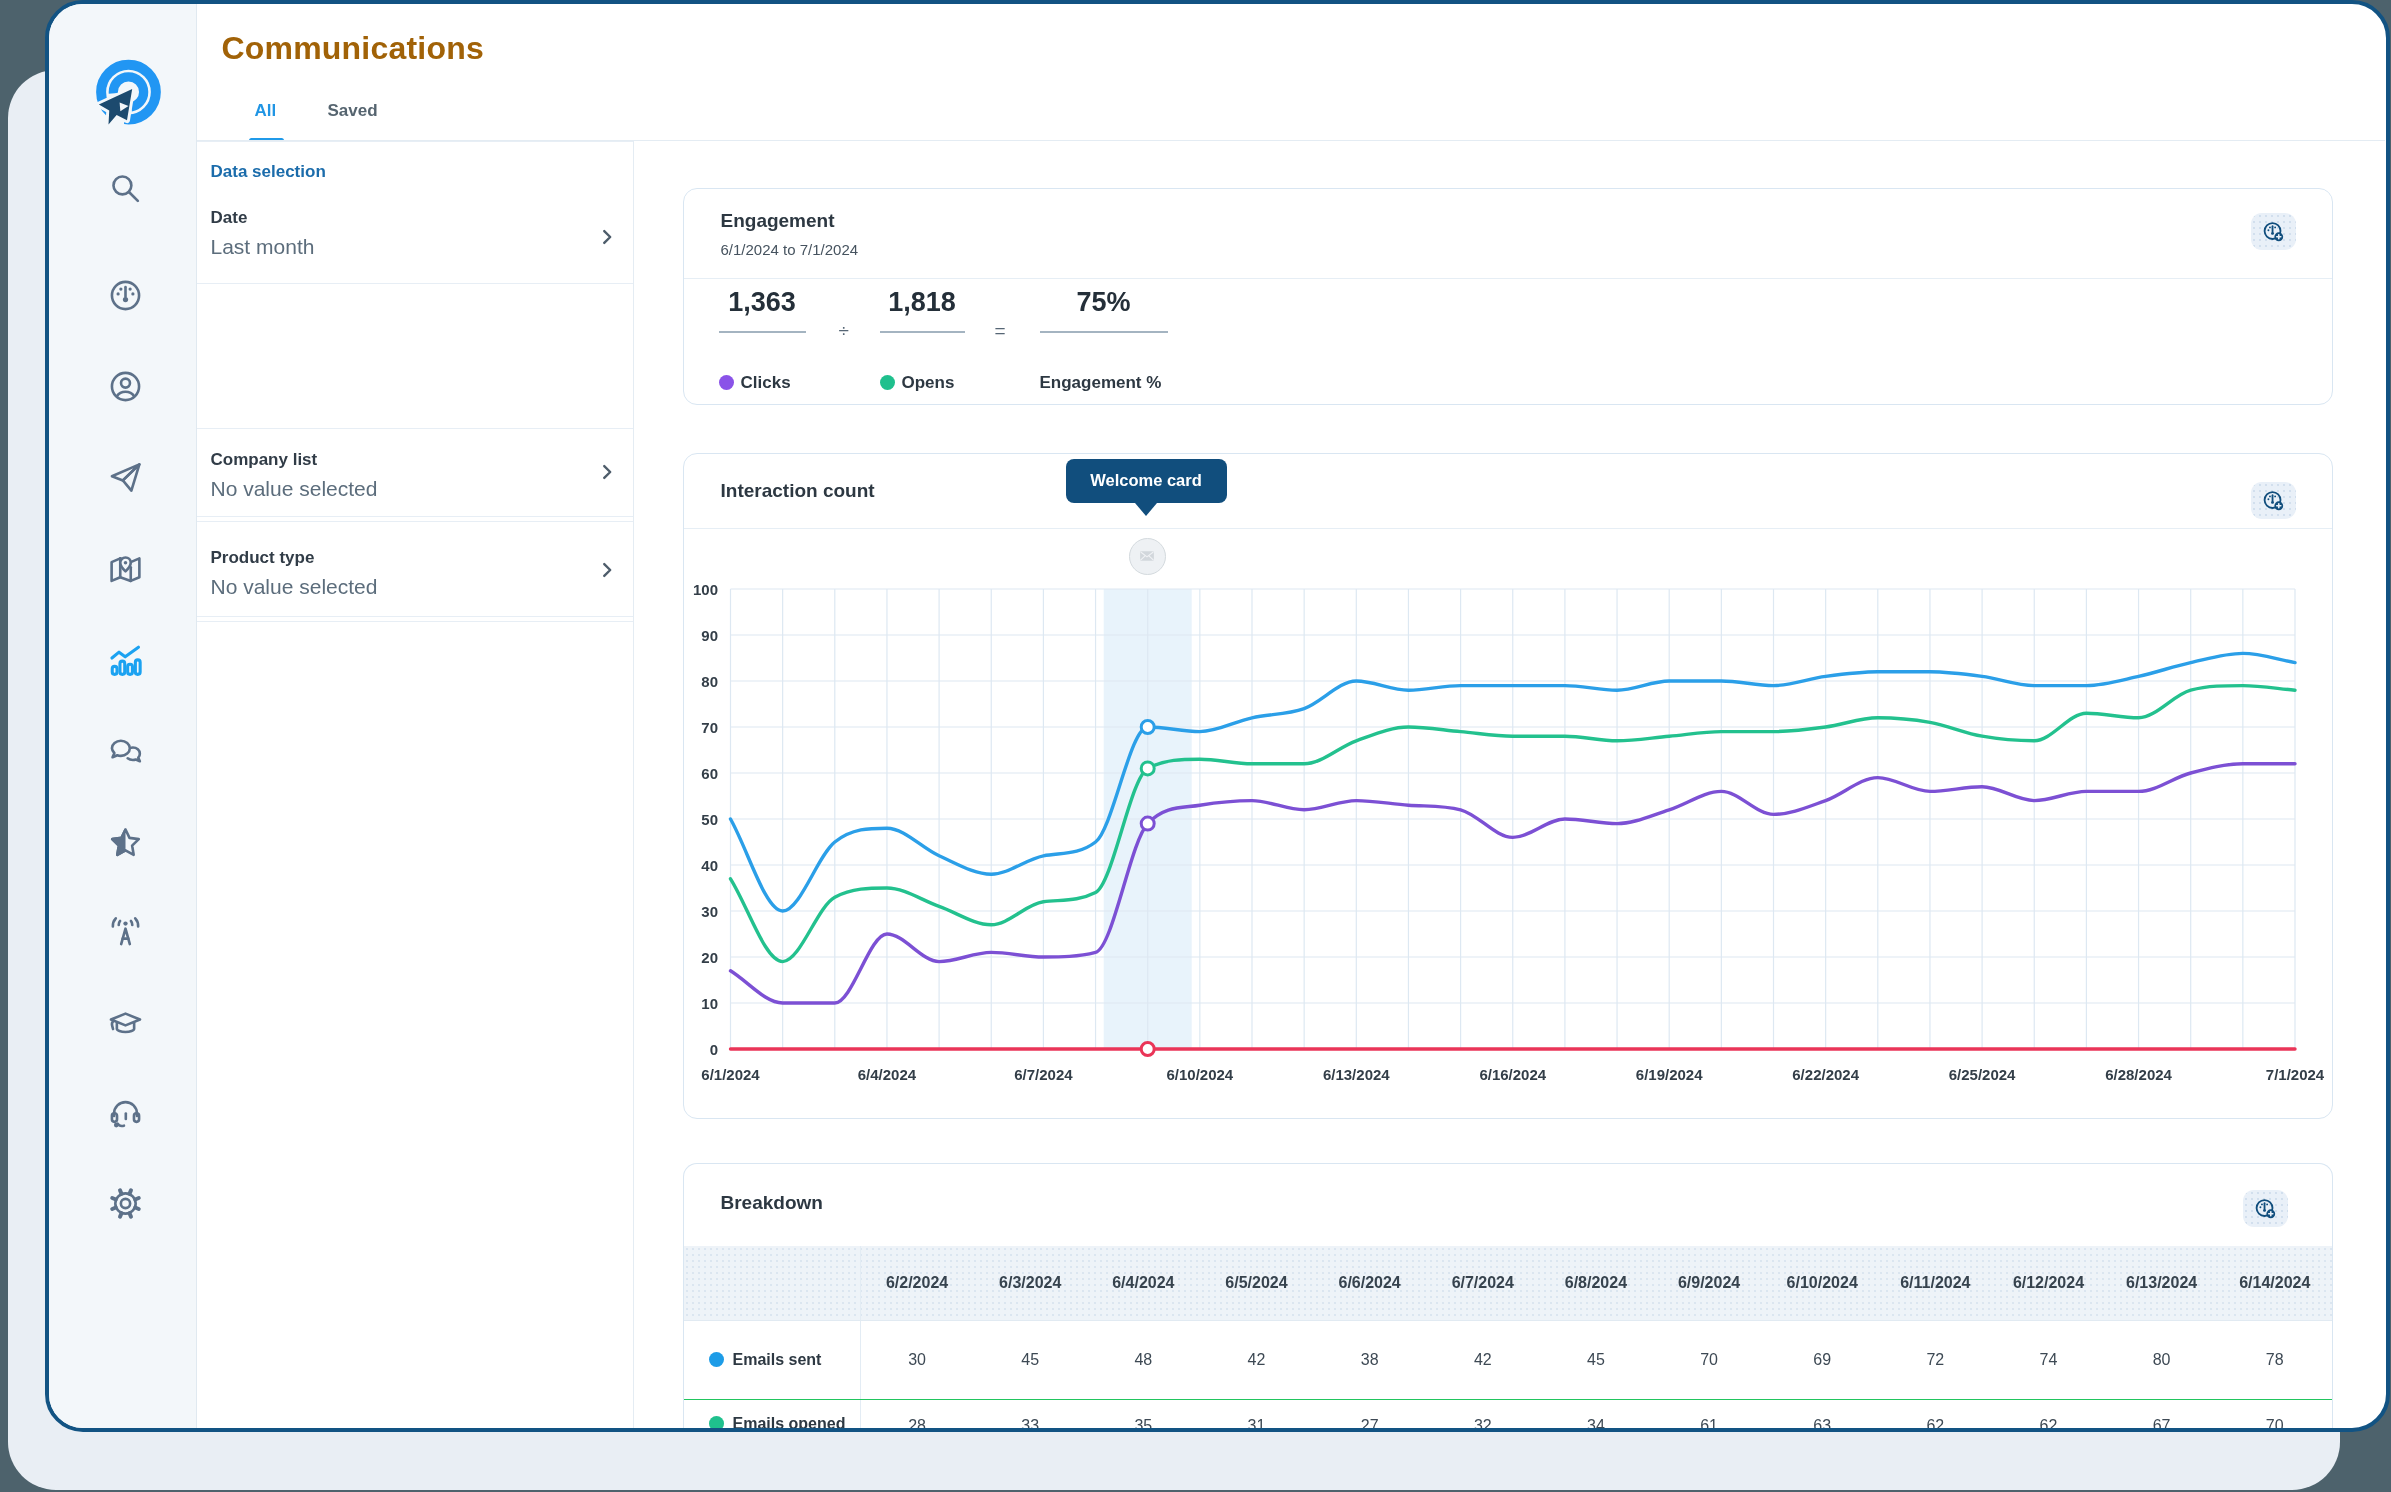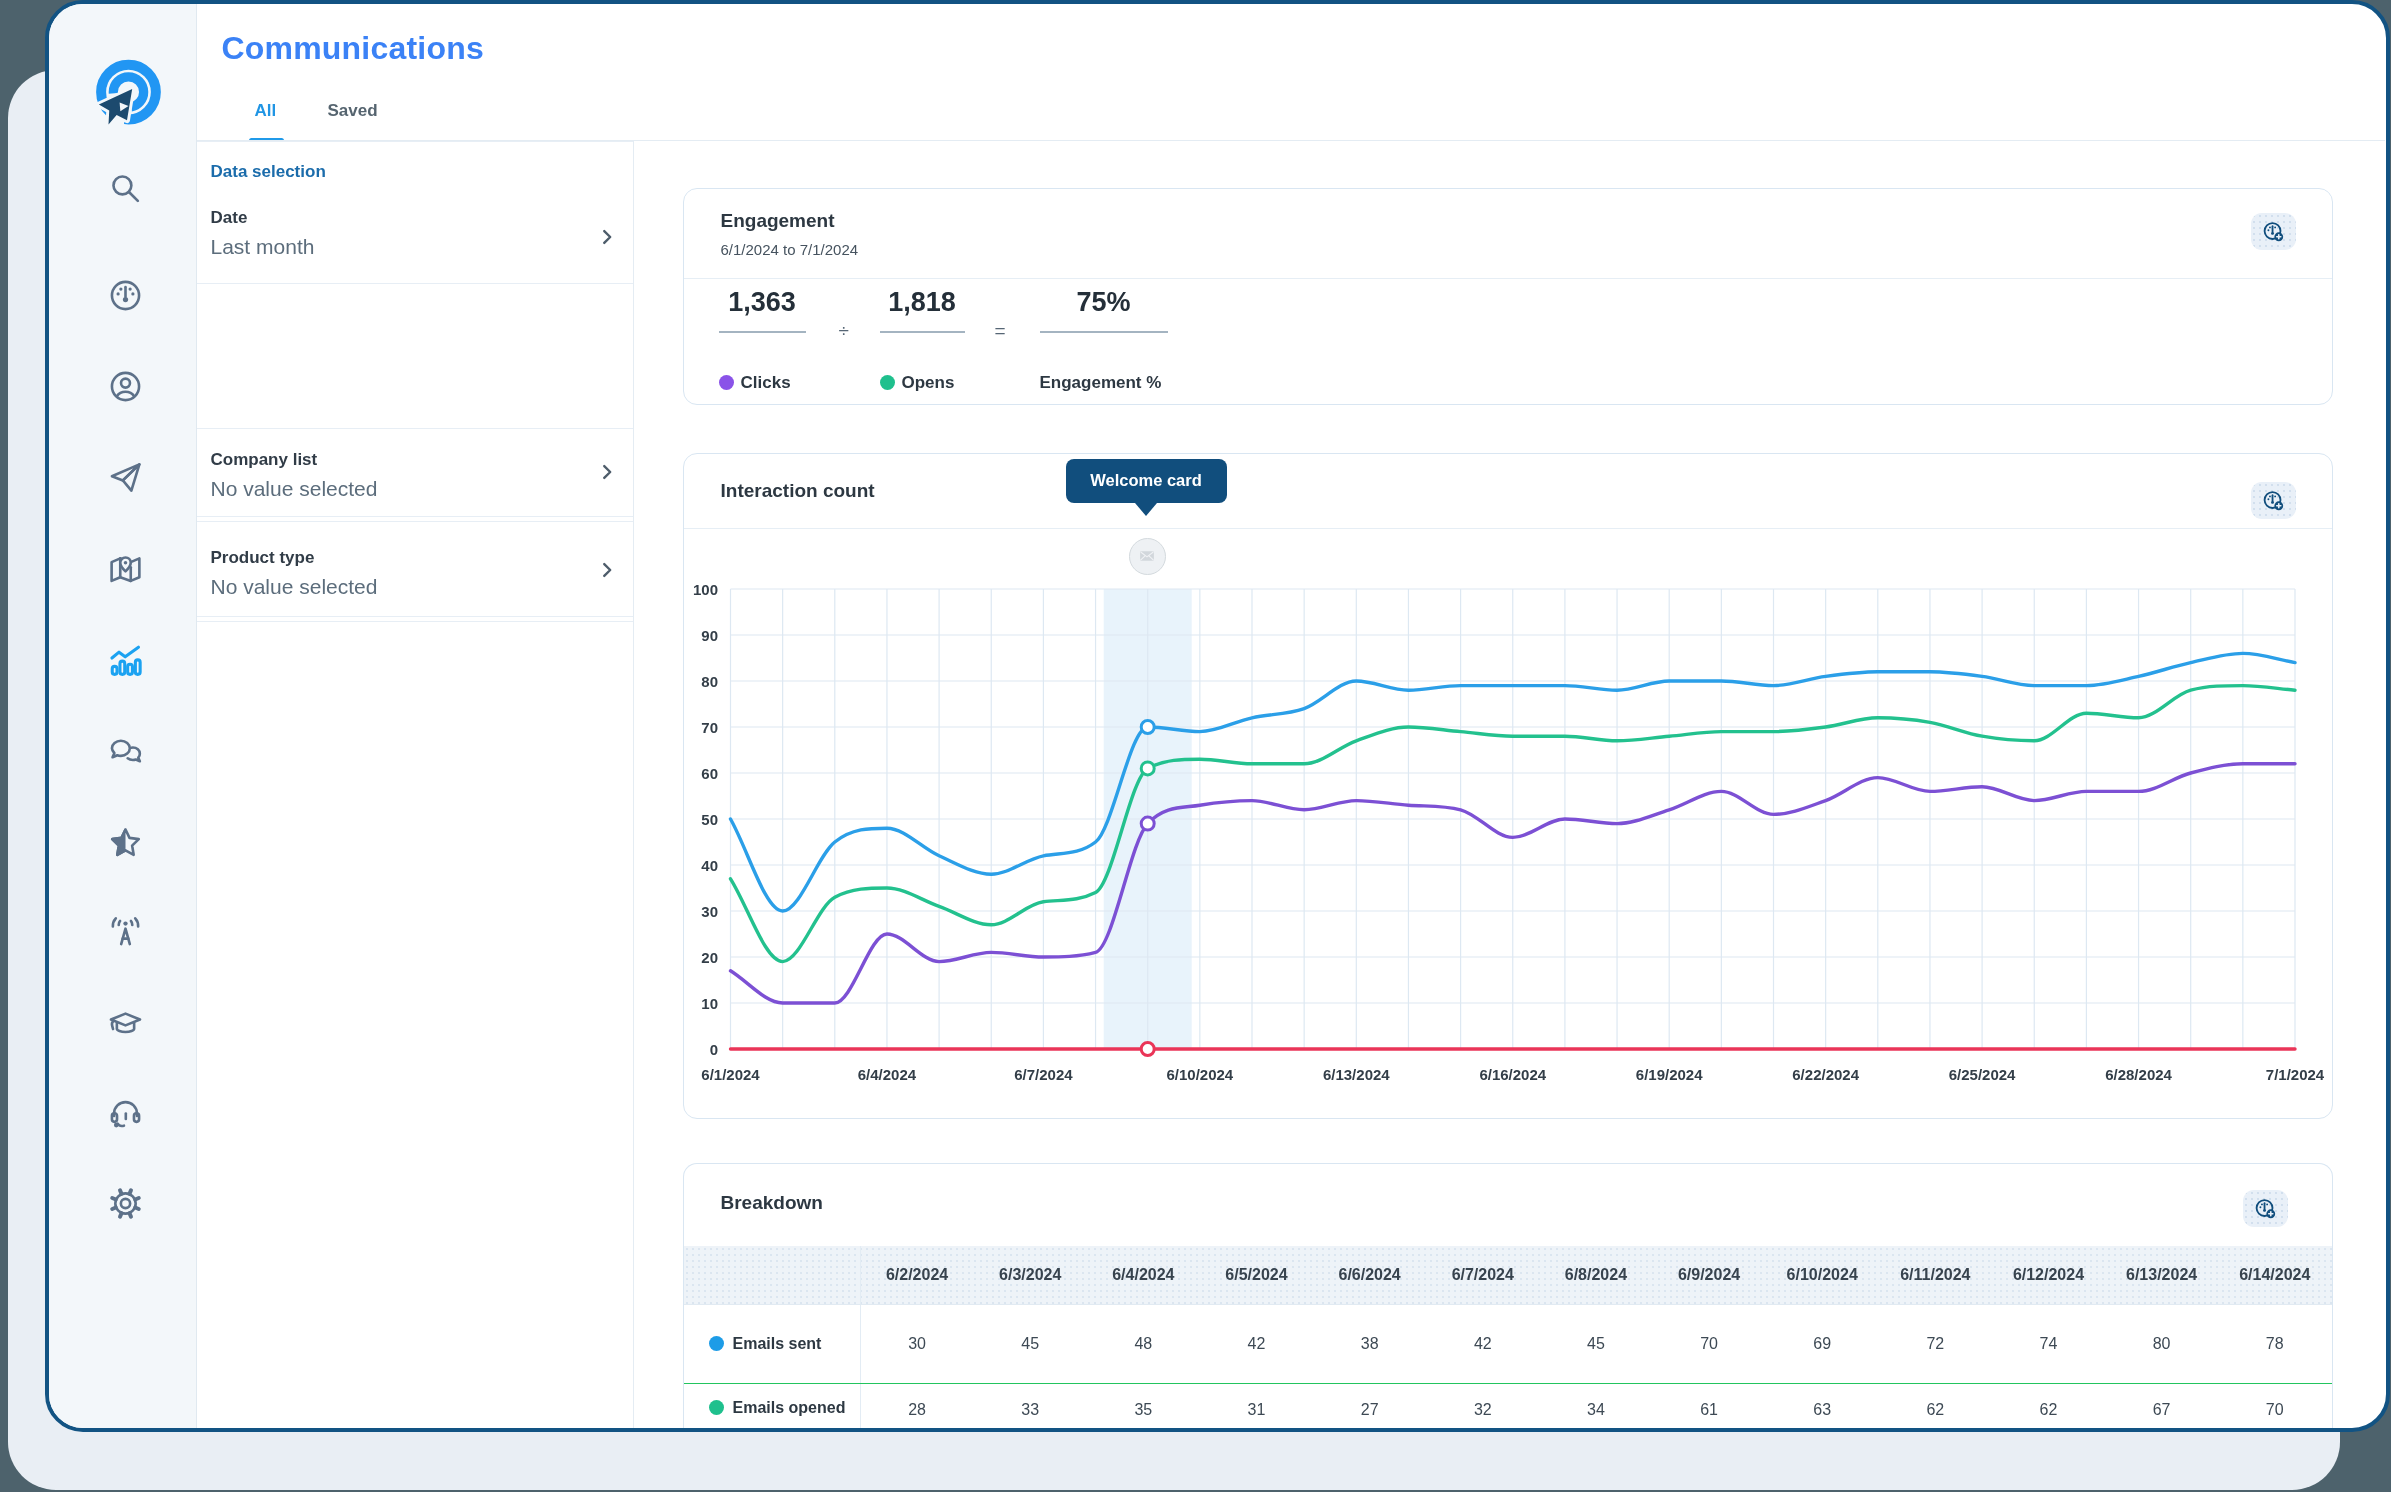--- a/index.html
+++ b/index.html
@@ -26,21 +26,21 @@
     position:absolute; left:49px; top:0; width:148px; height:1432px;
     background:#f3f7fa; border-right:1px solid #e0e9f0;
   }
   .logo { position:absolute; left:41px; top:58px; width:74px; height:74px; }
   .nav-item { position:absolute; left:57px; width:40px; height:40px; display:flex; align-items:center; justify-content:center; cursor:pointer; }
   .nav-item svg { width:37px; height:37px; }
 
   
   .page-title {
     position:absolute; left:222px; top:30px;
-    font-size:32px; font-weight:700; color:#3b82f6; letter-spacing:.2px;
+    font-size:32px; font-weight:700; color:#a16207; letter-spacing:.2px;
   }
   .tab { position:absolute; top:101px; font-size:17px; font-weight:700; cursor:pointer; }
   .tab.active { color:#2095e4; }
   .tab.inactive { color:#55646f; }
   .tab-underline { position:absolute; left:249px; top:138px; width:35px; height:5px; border-radius:3px; background:#209ae9; }
   .header-divider { position:absolute; left:197px; top:140px; width:2188px; height:1px; background:#e4ecf3; }
 
   
   .fpanel { position:absolute; left:197px; top:141px; width:437px; height:1291px; background:#fff; border-right:1px solid #e4ecf3; }
   .fbox { position:absolute; left:0; width:436px; background:#fff; border-top:1px solid #e7eef5; border-bottom:1px solid #e7eef5; }
@@ -87,21 +87,21 @@
     background:#eef1f4; border:1.5px solid #d4dade;
     display:flex; align-items:center; justify-content:center;
   }
   .anno-circle svg { width:18px; height:18px; }
 
   
   .btable { position:absolute; left:684px; top:1246px; width:1648px; }
   .brow { display:flex; }
   .bcell { flex:none; display:flex; align-items:center; justify-content:center; font-size:16px; color:#3d4954; }
   .bcell.first { width:177px; justify-content:flex-start; padding-left:25px; border-right:1px solid #e3ecf4; }
-  .bhead { height:59px; background:#eef3f8; background-image:radial-gradient(rgba(150,180,210,.22) 1px, transparent 1.2px); background-size:6px 6px; border-bottom:1px solid #e1eaf2;text-align:center; }
+  .bhead { height:75px; background:#eef3f8; background-image:radial-gradient(rgba(150,180,210,.22) 1px, transparent 1.2px); background-size:6px 6px; border-bottom:1px solid #e1eaf2;text-align:center; }
   .bhead .bcell { font-weight:700; color:#37434e; font-size:16px; }
   .bdata { height:78px; background:#fff; }
   .bdata + .bdata { border-top:1px solid #22c55e; }
   .brow-label { display:flex; align-items:center; font-weight:700; color:#2d3842; font-size:16px; }
   .brow-dot { width:15px; height:15px; border-radius:50%; margin-right:9px; flex:none; }
   .bdata.second .bcell { align-items:flex-start; padding-top:17px; }
   .bdata.second .bcell.first { align-items:flex-start; padding-top:15px; }
 </style>
 </head>
 <body>

